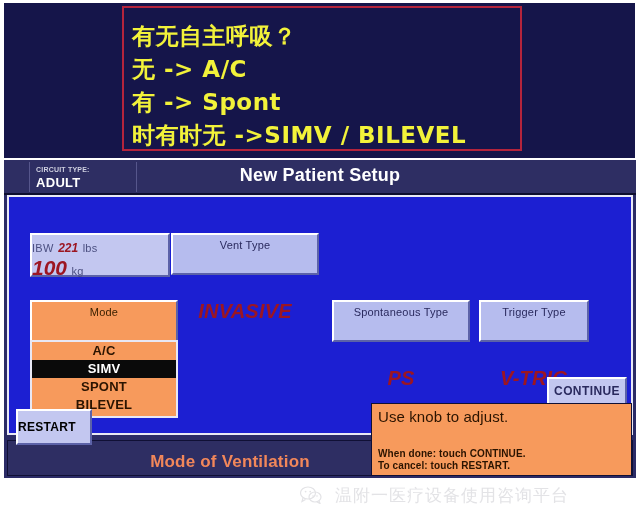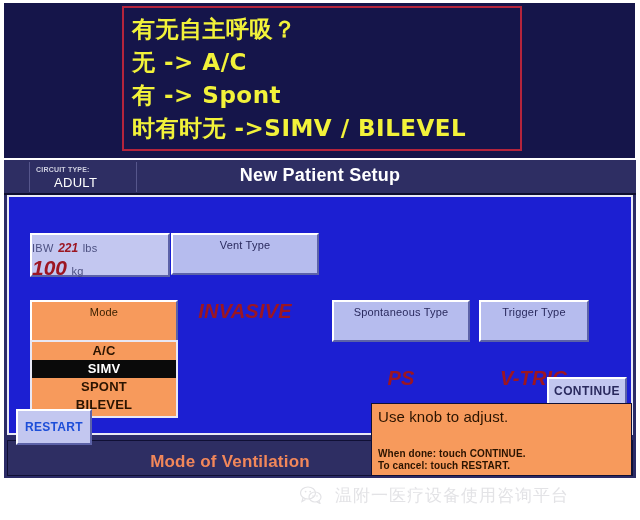--- a/index.html
+++ b/index.html
@@ -35,21 +35,21 @@
     position: absolute; right: 0; top: 0; width: 5px; height: 158px;
     background: #ffffff;
   }
 
   #annotation-box {
     position: absolute;
     left: 122px; top: 6px;
     width: 400px; height: 145px;
     border: 2px solid #b4243c;
     box-sizing: border-box;
-    padding: 5px 0 0 8px;
+    padding: 12px 0 0 8px;
   }
   .ann-line {
     color: #f2f23a;
     font-family: "DejaVu Sans", sans-serif;
     font-size: 23px;
     font-weight: 700;
     line-height: 33px;
     white-space: nowrap;
     letter-spacing: 0.5px;
   }
@@ -84,24 +84,23 @@
     color: #cfd0e0;
     font-size: 7px;
     font-weight: 700;
     letter-spacing: 0.2px;
     line-height: 10px;
     padding-top: 3px;
   }
   #circuit-type-value {
     color: #ffffff;
     font-size: 13px;
-    font-weight: 400;
+    font-weight: 700;
     line-height: 15px;
     letter-spacing: 0.3px;
-    margin-left: 18px;
   }
   #screen-title {
     position: absolute;
     left: 0; top: 5px;
     width: 632px;
     text-align: center;
     color: #ffffff;
     font-size: 18px;
     font-weight: 700;
     letter-spacing: 0.2px;
@@ -250,25 +249,25 @@
   #restart-btn {
     position: absolute;
     left: 9px; top: -31px;
     width: 76px; height: 36px;
     background: #c3c7f0;
     border-top: 2px solid #ffffff;
     border-left: 2px solid #ffffff;
     border-right: 2px solid #5c62a8;
     border-bottom: 2px solid #5c62a8;
     box-sizing: border-box;
-    color: #1d4ed8;
+    color: #000000;
     font-size: 12px;
     font-weight: 700;
     line-height: 32px;
-    text-align: center;
+    text-align: left;
     letter-spacing: 0.3px;
   }
   #mode-of-vent-label {
     position: absolute;
     left: 88px; top: 12px;
     width: 270px;
     text-align: center;
     color: #f2875a;
     font-size: 17px;
     font-weight: 700;

